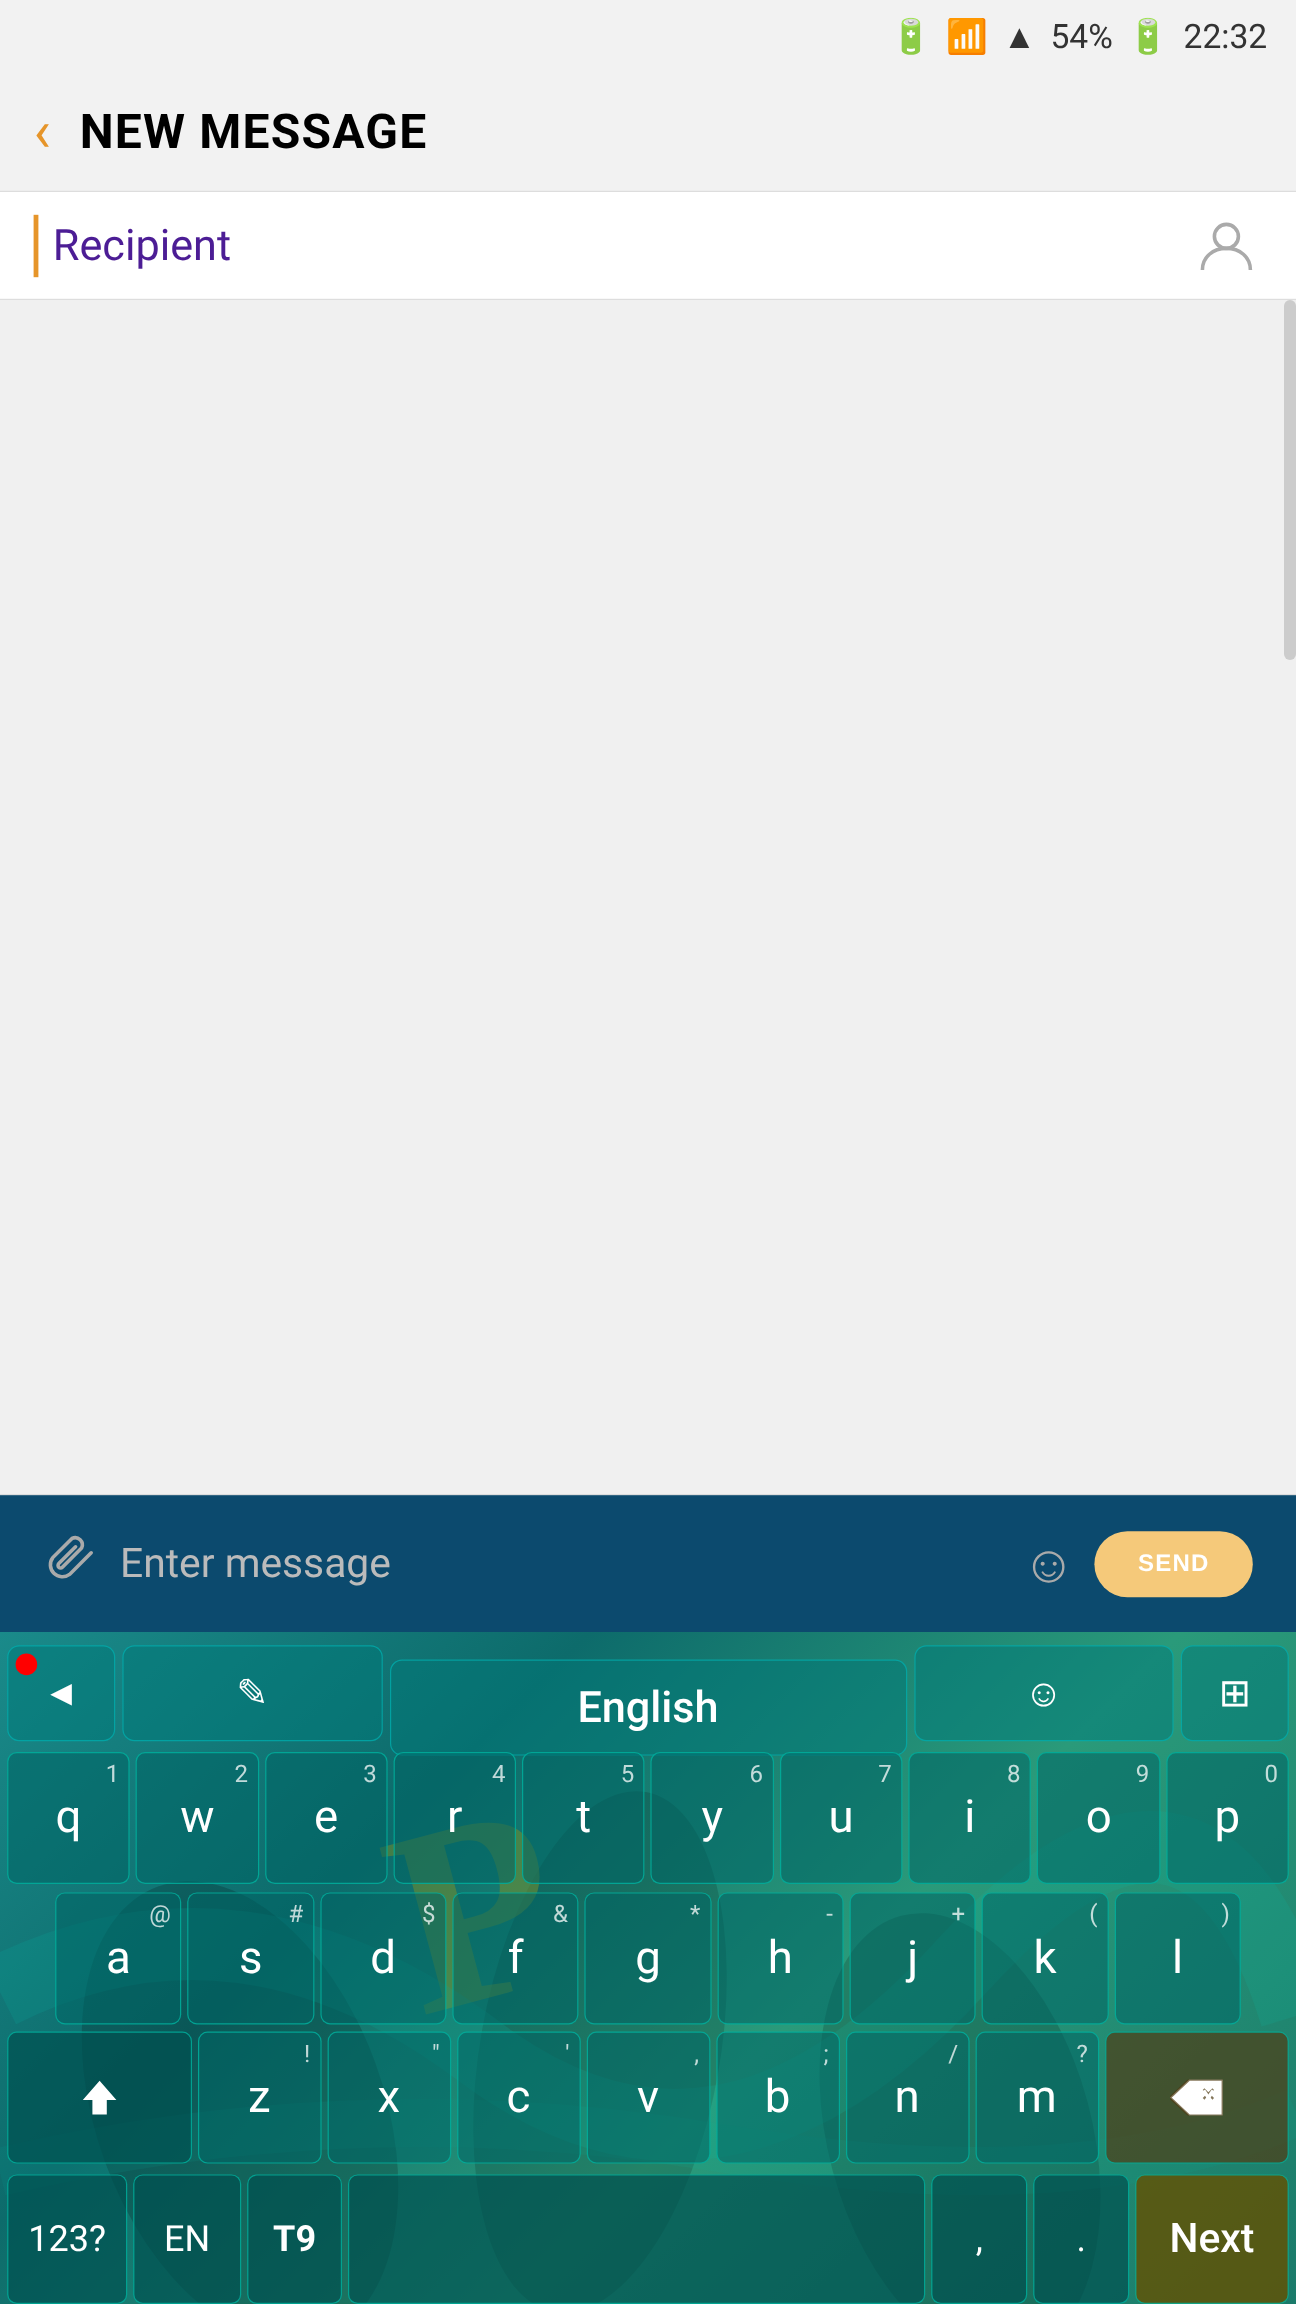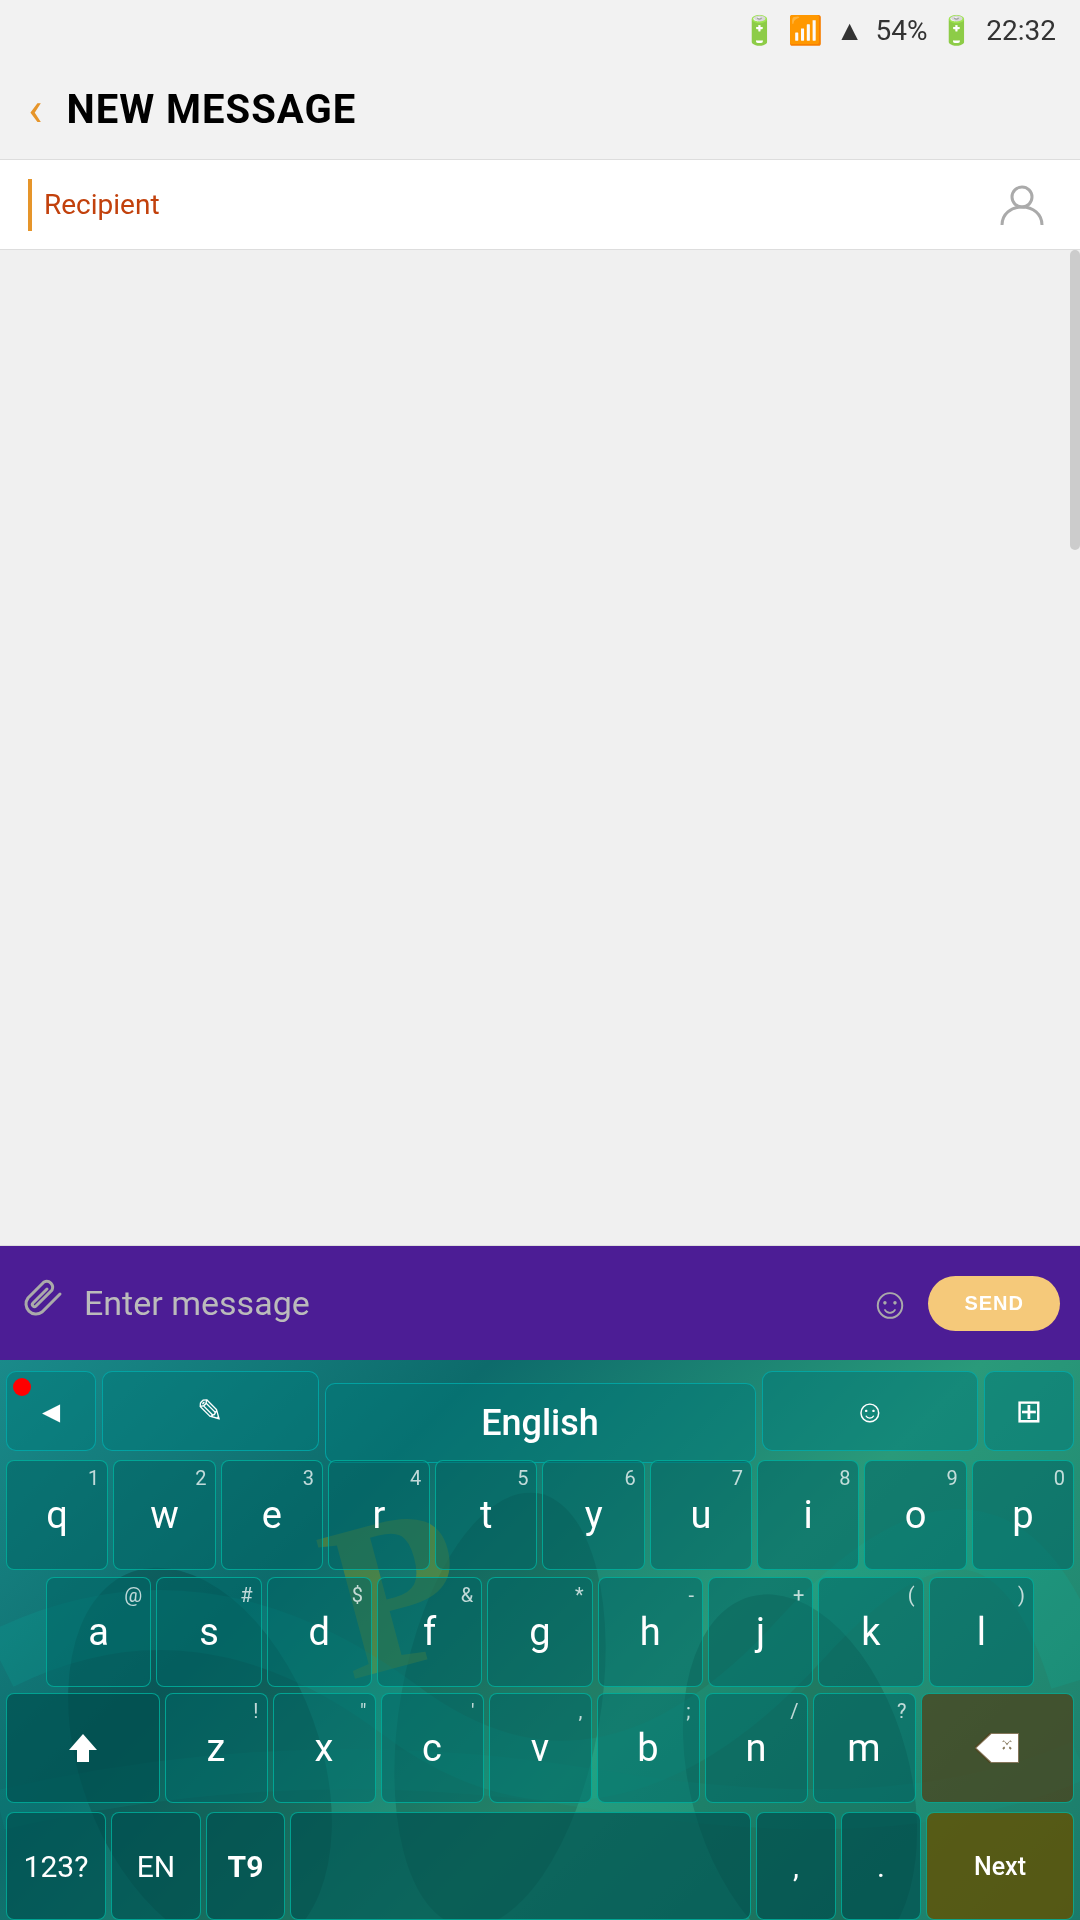--- a/index.html
+++ b/index.html
@@ -103,24 +103,24 @@
       width: 10px;
       height: 300px;
       background: #ccc;
       border-radius: 5px;
     }
 
     
     #message-input-bar {
       width: 100%;
       height: 115px;
-      background: #4c1d95;
-      display: flex;
-      align-items: center;
-      padding: 0 20px;
+      background: #0c4a6e;
+      display: flex;
+      align-items: center;
+      padding: 0 36px;
       gap: 16px;
       border-top: 1px solid #ddd;
     }
     #attach-icon {
       color: #aaa;
       font-size: 44px;
       flex-shrink: 0;
     }
     #message-input {
       flex: 1;
@@ -272,23 +272,23 @@
       cursor: pointer;
       color: white;
       font-size: 30px;
     }
     .kb-bottom-key.num { width: 100px; }
     .kb-bottom-key.en { width: 90px; }
     .kb-bottom-key.t9 { width: 79px; font-weight: bold; }
     .kb-bottom-key.space { flex: 1; }
     .kb-bottom-key.period { width: 80px; }
     .kb-bottom-key.next {
-      width: 148px;
+      width: 128px;
       background: rgba(100,80,0,0.8);
-      font-size: 25px;
+      font-size: 34px;
       font-weight: 500;
     }
 
     
     #main-content {
       display: flex;
       flex-direction: column;
       height: calc(1920px - 60px - 100px); 
     }
     #message-area {
@@ -309,21 +309,21 @@
 
 <div id="header">
   <span id="back-btn">‹</span>
   <span id="header-title">NEW MESSAGE</span>
 </div>
 
 <div id="main-content">
 
   <div id="recipient-row">
     <div id="recipient-cursor"></div>
-    <span id="recipient-input" style="color:#c2410c; font-size:28px;">Recipient</span>
+    <span id="recipient-input" style="color:#4c1d95; font-size:36px;">Recipient</span>
     <div id="contact-icon">
       <svg width="52" height="52" viewBox="0 0 52 52" fill="none">
         <circle cx="26" cy="18" r="10" stroke="#aaa" stroke-width="3" fill="none"></circle>
         <path d="M6 46c0-11 9-18 20-18s20 7 20 18" stroke="#aaa" stroke-width="3" fill="none"></path>
       </svg>
     </div>
   </div>
 
   <div id="message-area">
     <div id="scrollbar-hint"></div>

